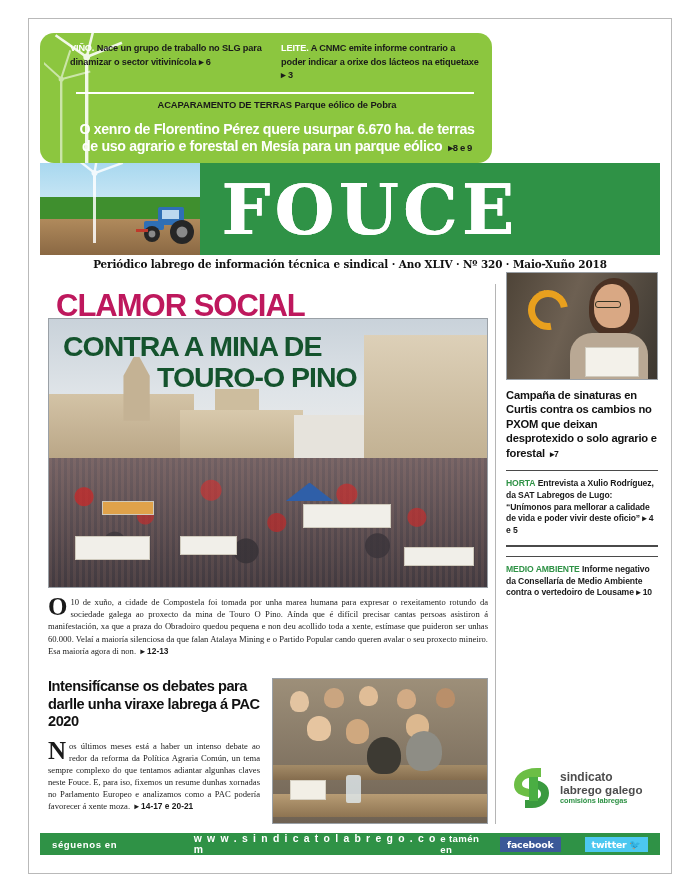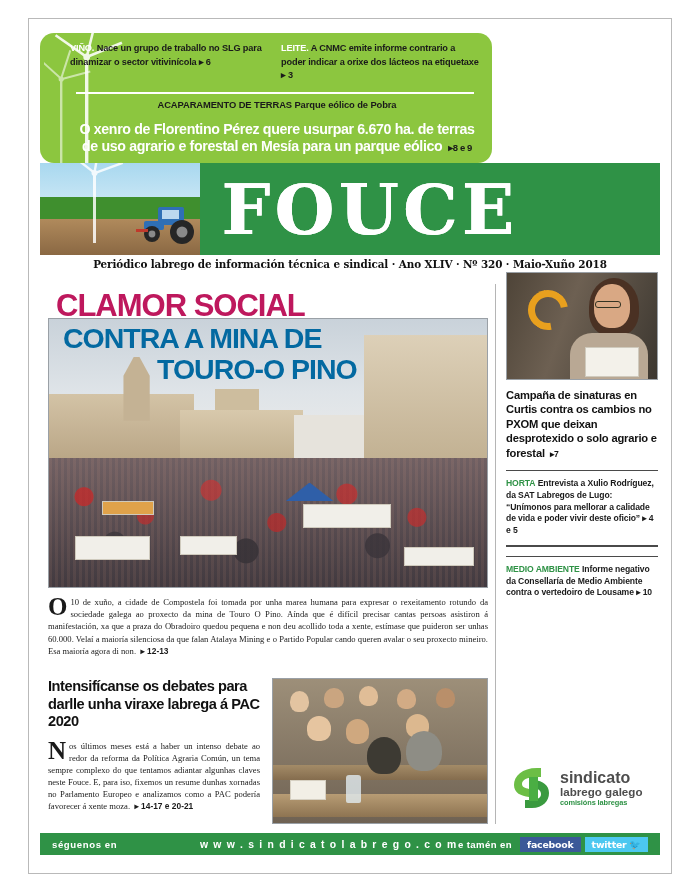--- a/index.html
+++ b/index.html
@@ -205,22 +205,22 @@
   #mainphoto .b2 { left: 30%; bottom: 12%; width: 13%; height: 7%; }
   #mainphoto .b3 { right: 22%; bottom: 22%; width: 20%; height: 9%; }
   #mainphoto .b4 { right: 3%; bottom: 8%; width: 16%; height: 7%; }
   #mainphoto .b5 { left: 12%; bottom: 27%; width: 12%; height: 5%; background:#e0a24a;}
   #mainphoto .tent {
     position: absolute; left: 54%; bottom: 32%; width: 11%; height: 7%;
     background: #2f5fa8; clip-path: polygon(0 100%, 50% 0, 100% 100%);
   }
   #headline-over {
     position: absolute;
-    left: 0; top: 4px; width: 440px;
-    font-size: 28.5px; font-weight: 800; color: #0369a1;
+    left: 0; top: 12px; width: 440px;
+    font-size: 28.5px; font-weight: 800; color: #14532d;
     letter-spacing: -1px; line-height: 31px;
   }
   #headline-over .l1 { padding-left: 14px; }
   #headline-over .l2 { padding-left: 108px; }
 
   
   #leadbody {
     position: absolute;
     left: 48px; top: 596px; width: 440px;
     font-family: "Liberation Serif", serif;
@@ -314,21 +314,21 @@
   .sb-item .pg { font-weight: 800; }
 
   
   #logo {
     position: absolute;
     left: 510px; top: 760px; width: 148px; height: 56px;
     display: flex; align-items: center; gap: 8px;
   }
   #logo .mark { width: 42px; height: 46px; flex: 0 0 auto; }
   #logo .wordmark { line-height: 1.08; }
-  #logo .w1 { font-size: 16px; font-weight: 600; color: #4d4d4d; }
+  #logo .w1 { font-size: 12px; font-weight: 600; color: #4d4d4d; }
   #logo .w2 { font-size: 11.6px; font-weight: 700; color: #4d4d4d; }
   #logo .w3 { font-size: 7.4px; font-weight: 700; color: #2f9246; letter-spacing: -.1px; }
 
   
   #art2head {
     position: absolute;
     left: 48px; top: 678px; width: 212px;
     font-size: 14.6px; font-weight: 800; line-height: 17.6px;
     letter-spacing: -.45px; color: #111;
   }
@@ -390,21 +390,21 @@
     width: 148px;
   }
   #footer .f-url {
     flex: 1 1 auto; text-align: left;
     font-size: 10.4px; font-weight: 700; letter-spacing: 1.2px;
   }
   #footer .f-also { font-size: 9.6px; font-weight: 700; letter-spacing: .4px; margin-right: 8px;}
   #footer .f-fb {
     background: #3b5998; color: #fff; font-size: 9.4px; font-weight: 700;
     padding: 2px 7px; letter-spacing: -.2px; font-family:"DejaVu Sans",sans-serif;
-    margin-right: 4px;
+    margin-right: 24px;
   }
   #footer .f-tw {
     background: #4cc8f0; color: #fff; font-size: 9.4px; font-weight: 700;
     padding: 2px 7px; letter-spacing: -.2px; display:flex; align-items:center; gap:3px;
     font-family:"DejaVu Sans",sans-serif;
   }
 </style>
 </head>
 <body>
 

